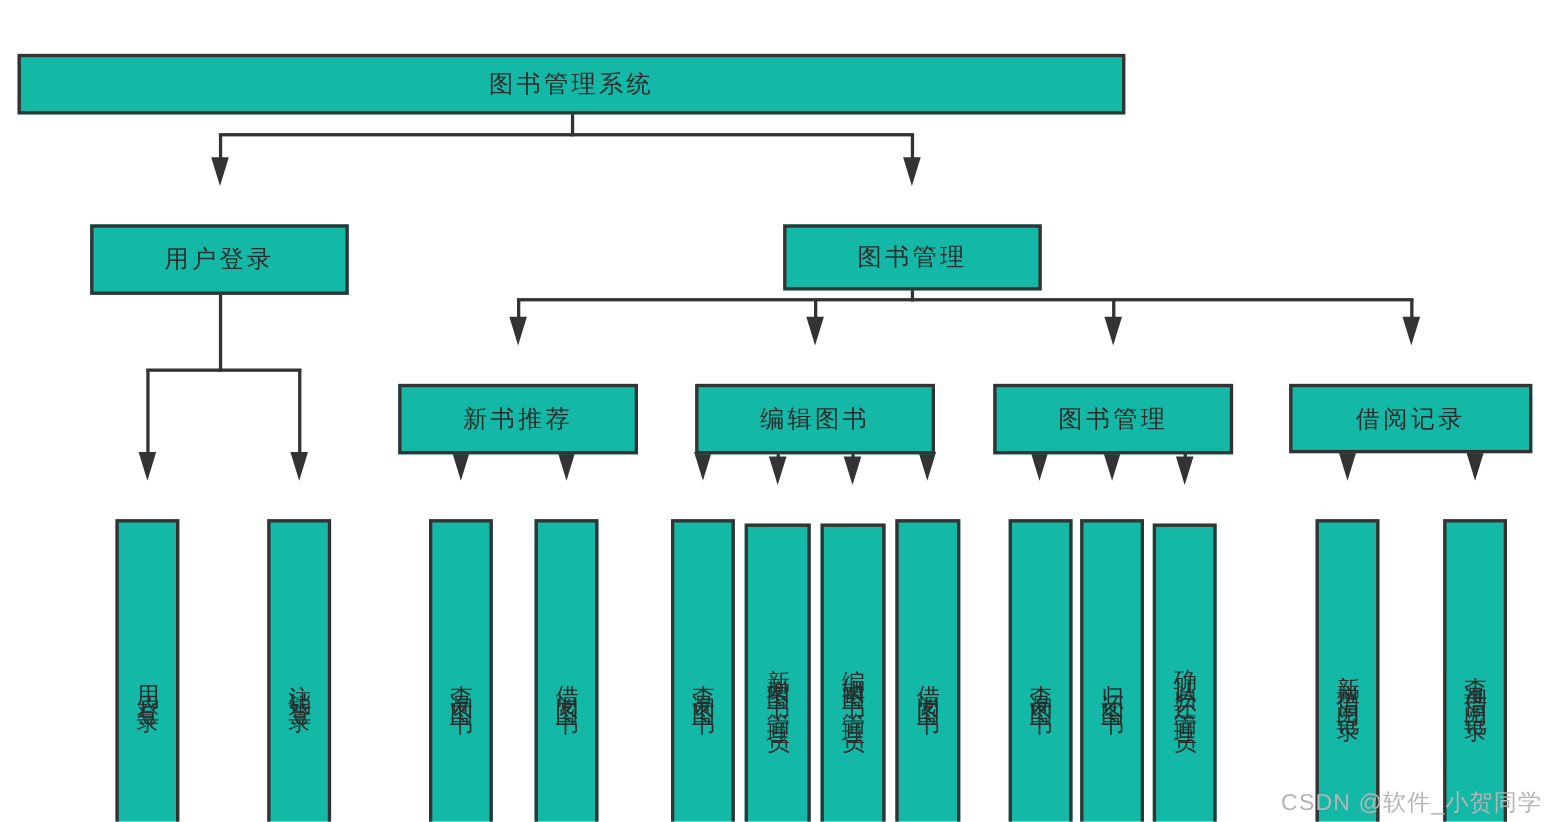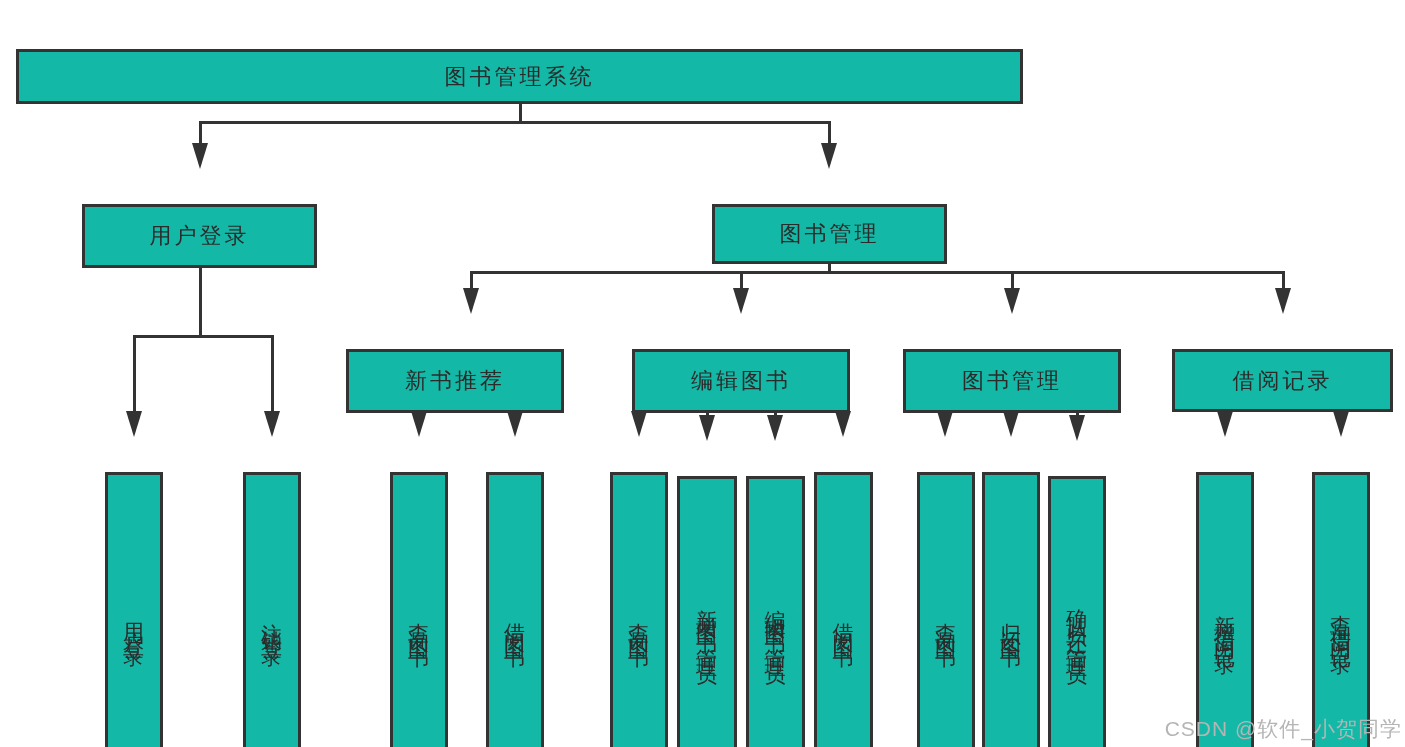--- a/index.html
+++ b/index.html
@@ -121,21 +121,21 @@
   <div id="nodes-layer">
       <div class="node hz" style="left: 16px; top: 13px; width: 1007px; height: 55px;">
         <span>图书管理系统</span>
       </div>
       <div class="node hz" style="left: 82px; top: 168px; width: 235px; height: 64px;">
         <span>用户登录</span>
       </div>
       <div class="node hz" style="left: 712px; top: 168px; width: 235px; height: 60px;">
         <span>图书管理</span>
       </div>
-      <div class="node hz" style="left: 346px; top: 313px; width: 218px; height: 64px;">
+      <div class="node hz" style="left: 362px; top: 313px; width: 218px; height: 64px;">
         <span>新书推荐</span>
       </div>
       <div class="node hz" style="left: 632px; top: 313px; width: 218px; height: 64px;">
         <span>编辑图书</span>
       </div>
       <div class="node hz" style="left: 903px; top: 313px; width: 218px; height: 64px;">
         <span>图书管理</span>
       </div>
       <div class="node hz" style="left: 1172px; top: 313px; width: 221px; height: 63px;">
         <span>借阅记录</span>

